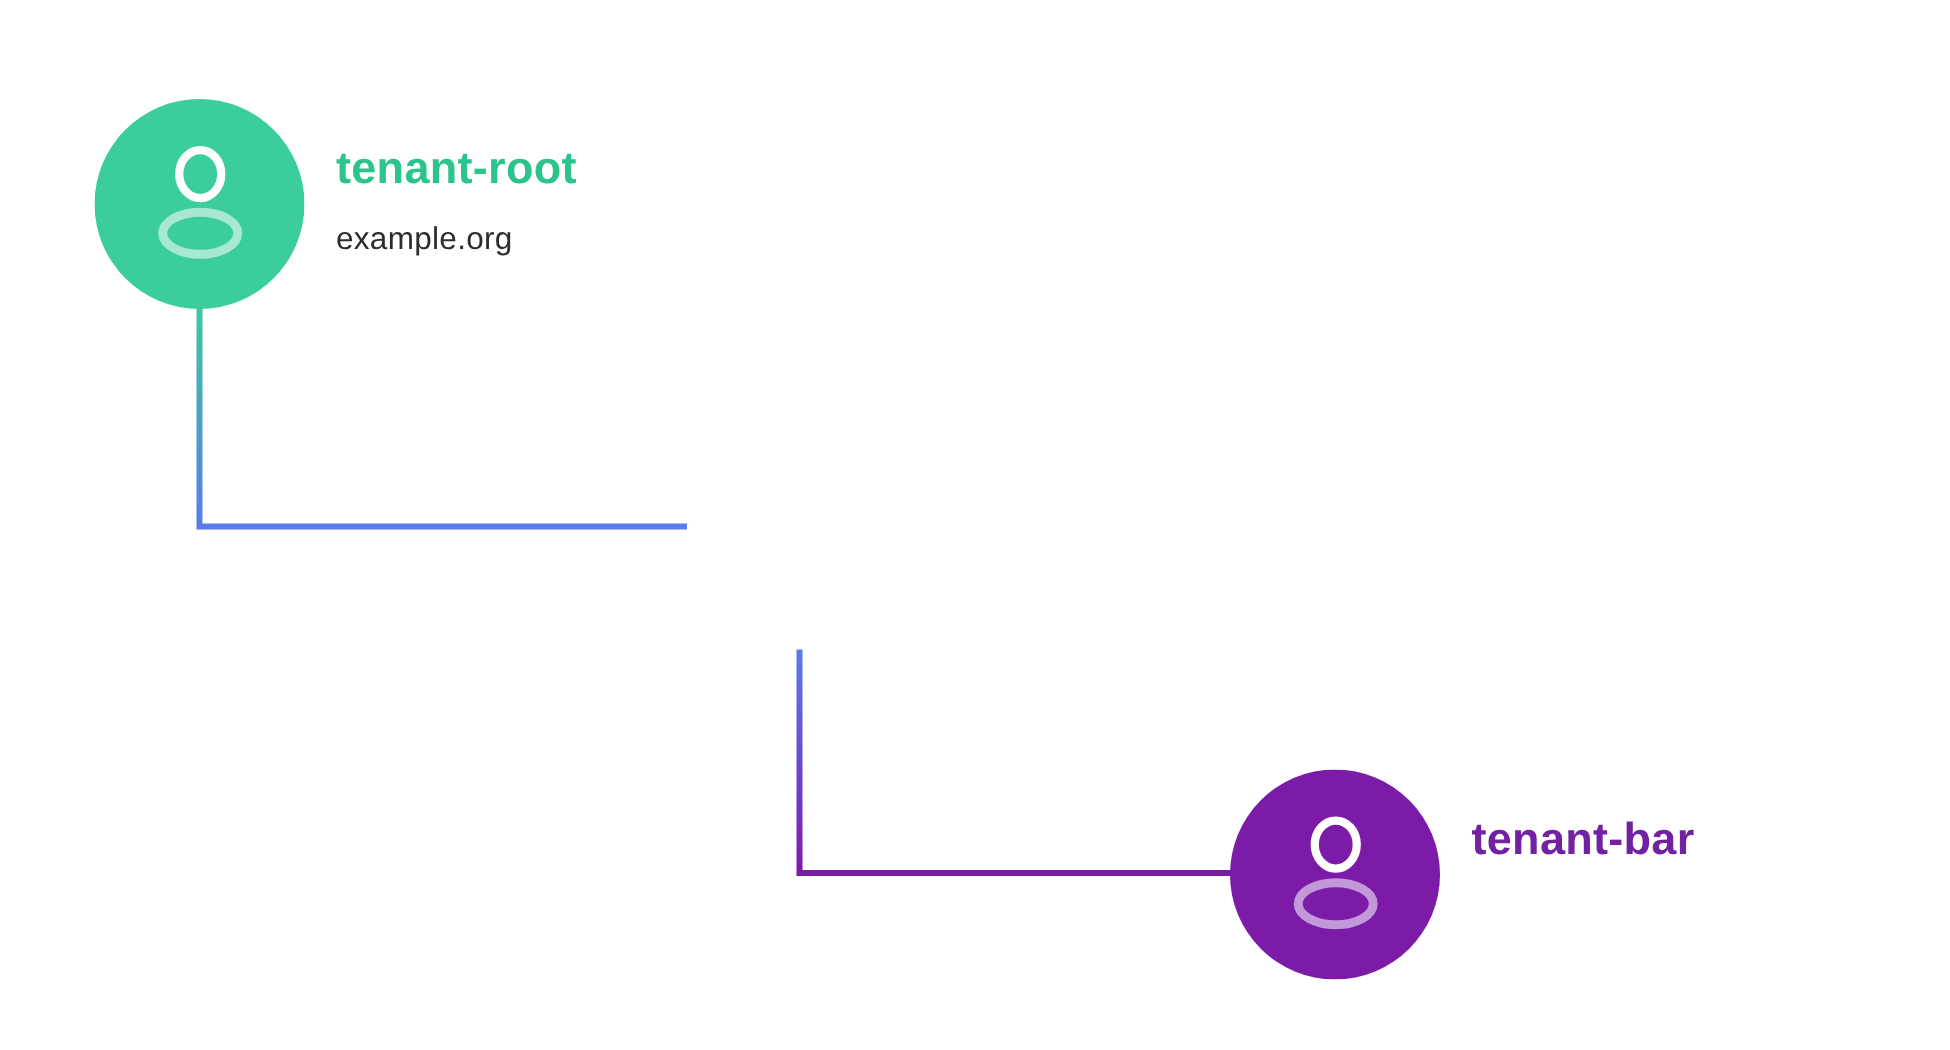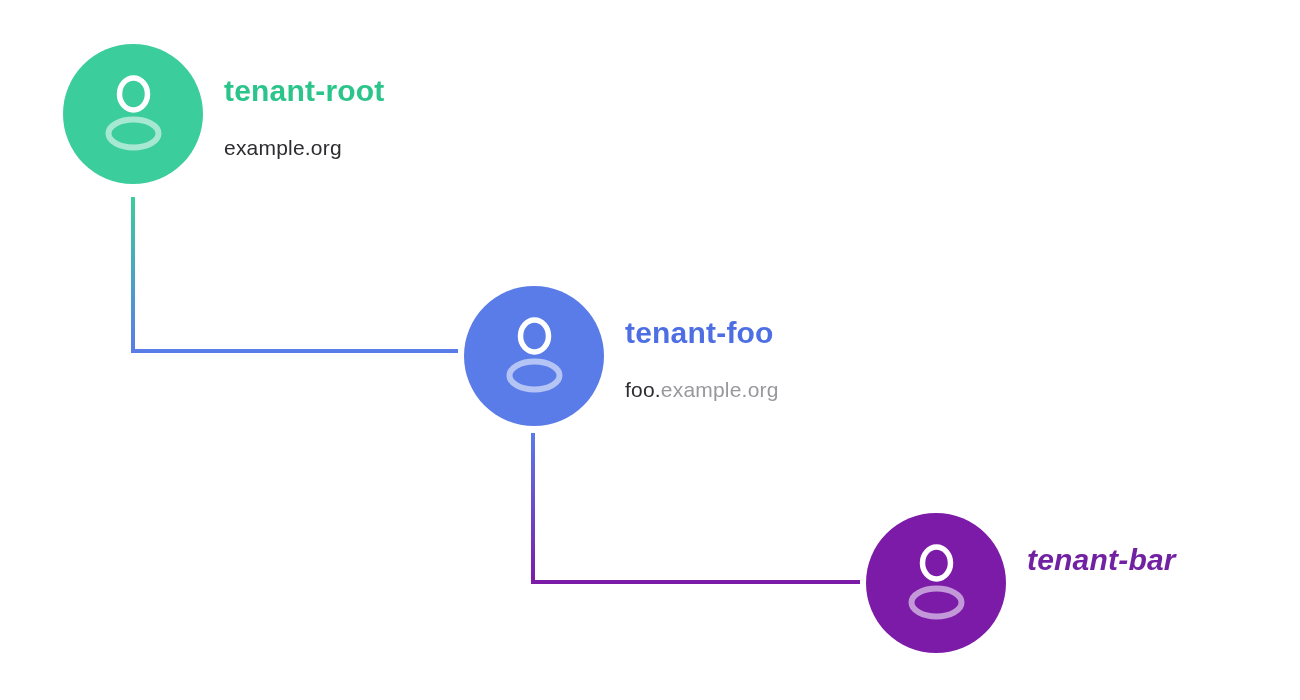--- a/index.html
+++ b/index.html
@@ -23,40 +23,40 @@
     left: 0;
     top: 0;
     z-index: 0;
   }
   .node {
     position: absolute;
     display: flex;
     align-items: flex-start;
     z-index: 1;
   }
-  .node--root { left: 63px;  top: 44px;  }
+  .node--root { left: 63px;  top: 66px;  }
   .node--foo  { left: 464px; top: 286px; }
-  .node--bar  { left: 866px; top: 513px; font-style: italic; }
+  .node--bar  { left: 820px; top: 513px; }
   .avatar {
     flex: 0 0 auto;
     display: block;
   }
   .node-text {
     margin-left: 21px;
     margin-top: 31px;
     white-space: nowrap;
   }
   .node-title {
     font-size: 30px;
     font-weight: 700;
     line-height: 1.05;
     letter-spacing: 0.2px;
   }
   .node-domain {
-    margin-top: 29px;
+    margin-top: 19px;
     font-size: 21px;
     font-weight: 400;
     line-height: 1.1;
     letter-spacing: 0.2px;
   }
 </style>
 </head>
 <body>
 
 <div class="canvas">
@@ -85,35 +85,20 @@
       </g>
     </svg>
     <div class="node-text">
       <div class="node-title" style="color: rgb(43, 196, 138);">tenant-root</div>
       <div class="node-domain">
         <span style="color: rgb(44, 44, 49);">example.org</span><span style="color: rgb(152, 152, 157);"></span>
       </div>
     </div>
   </div>
 
-  <div class="node node--foo">
-    <svg class="avatar" width="140" height="140" viewBox="0 0 140 140">
-      <circle cx="70" cy="70" r="70" fill="#5a7ce8"></circle>
-      <g>
-        <ellipse cx="70.5" cy="50" rx="14" ry="16" fill="none" stroke-width="5.5" stroke="#ffffff"></ellipse>
-        <ellipse cx="70.5" cy="89.5" rx="25" ry="14" fill="none" stroke-width="6" stroke="rgba(255,255,255,0.55)"></ellipse>
-      </g>
-    </svg>
-    <div class="node-text">
-      <div class="node-title" style="color: rgb(77, 111, 227);">tenant-foo</div>
-      <div class="node-domain">
-        <span style="color: rgb(44, 44, 49);">foo.</span><span style="color: rgb(152, 152, 157);">example.org</span>
-      </div>
-    </div>
-  </div>
 
   <div class="node node--bar">
     <svg class="avatar" width="140" height="140" viewBox="0 0 140 140">
       <circle cx="70" cy="70" r="70" fill="#7b1ba8"></circle>
       <g>
         <ellipse cx="70.5" cy="50" rx="14" ry="16" fill="none" stroke-width="5.5" stroke="#ffffff"></ellipse>
         <ellipse cx="70.5" cy="89.5" rx="25" ry="14" fill="none" stroke-width="6" stroke="rgba(255,255,255,0.55)"></ellipse>
       </g>
     </svg>
     <div class="node-text">

